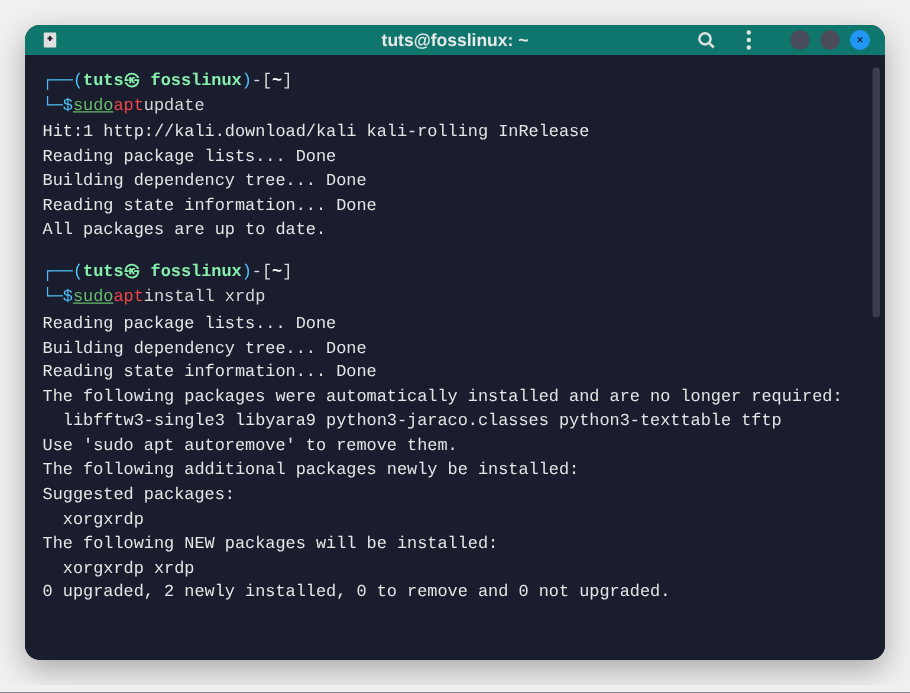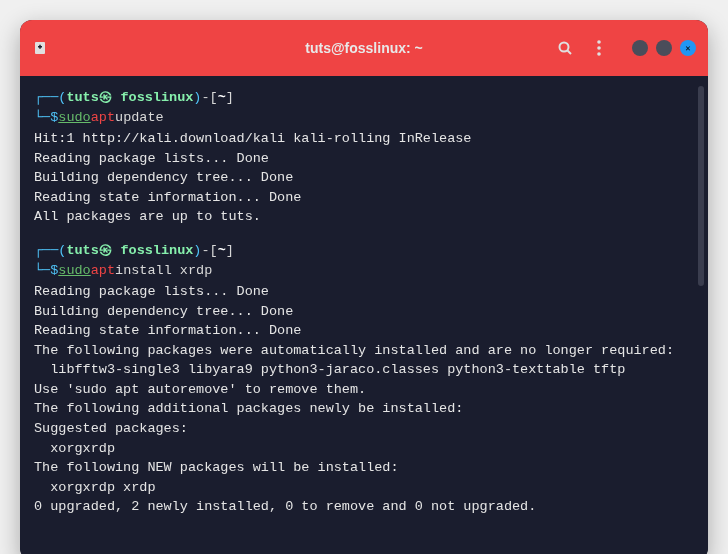--- a/index.html
+++ b/index.html
@@ -12,22 +12,22 @@
     align-items: flex-start;
   }
   .terminal-window {
     width: 688px;
     background: #1a1d2e;
     border-radius: 12px;
     box-shadow: 0 8px 24px rgba(0,0,0,0.3);
     overflow: hidden;
   }
   .titlebar {
-    height: 56px;
-    background: #ef4444;
+    height: 24px;
+    background: #0f766e;
     display: flex;
     align-items: center;
     padding: 0 12px;
     position: relative;
   }
   .titlebar-left {
     display: flex;
     align-items: center;
     gap: 8px;
   }
@@ -193,21 +193,21 @@
           <span> </span>
           <span class="cmd-apt">apt</span>
           <span class="cmd-rest"> update</span>
       </div>
     </div>
 
     <div class="output-line">Hit:1 http://kali.download/kali kali-rolling InRelease</div>
     <div class="output-line">Reading package lists... Done</div>
     <div class="output-line">Building dependency tree... Done</div>
     <div class="output-line">Reading state information... Done</div>
-    <div class="output-line">All packages are up to tuts.</div>
+    <div class="output-line">All packages are up to date.</div>
 
     <div class="spacer"></div>
 
     <div class="prompt-block">
       <div class="prompt-line1">
         <span class="box-char">┌──</span>
           <span class="paren">(</span>
           <span class="user-host">tuts㉿ fosslinux</span>
           <span class="paren">)</span>
           <span class="bracket">-[</span>

